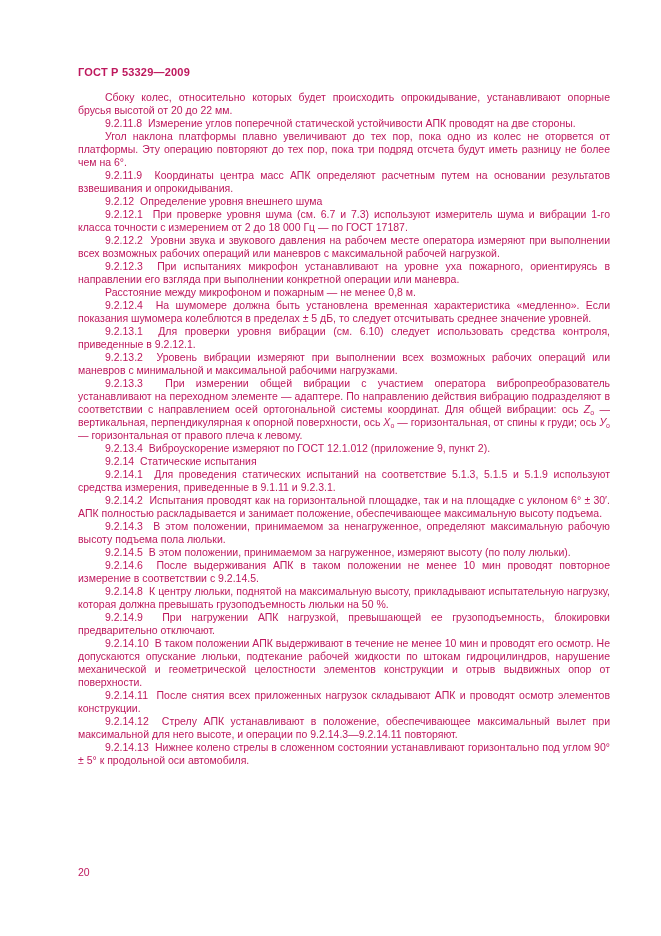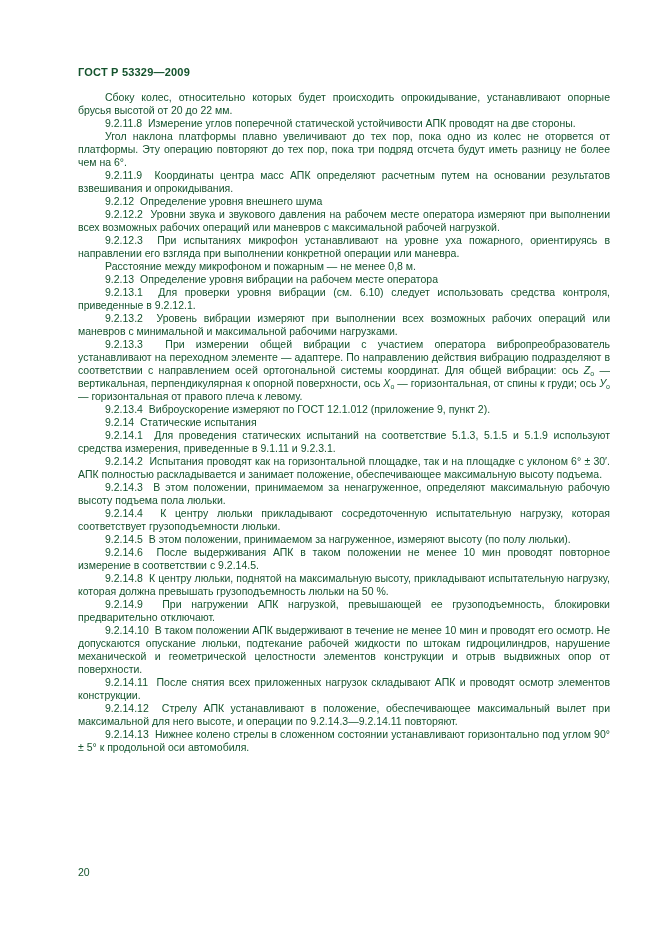--- a/index.html
+++ b/index.html
@@ -6,21 +6,21 @@
     margin: 0;
     padding: 0;
     background: #ffffff;
   }
   .page {
     position: relative;
     width: 661px;
     height: 936px;
     background: #ffffff;
     font-family: "Liberation Sans", sans-serif;
-    color: #14532d;
+    color: #be185d;
     overflow: hidden;
   }
   .doc-header {
     position: absolute;
     left: 78px;
     top: 66px;
     font-size: 11px;
     font-weight: bold;
     letter-spacing: 0.2px;
   }
@@ -59,33 +59,33 @@
 
 <div class="page">
   <div class="doc-header">ГОСТ Р 53329—2009</div>
 
   <div class="doc-body">
       <p class="para"><span>Сбоку колес, относительно которых будет происходить опрокидывание, устанавливают опорные брусья высотой от 20 до 22 мм.</span></p>
       <p class="para"><span>9.2.11.8&nbsp; Измерение углов поперечной статической устойчивости АПК проводят на две стороны.</span></p>
       <p class="para"><span>Угол наклона платформы плавно увеличивают до тех пор, пока одно из колес не оторвется от платформы. Эту операцию повторяют до тех пор, пока три подряд отсчета будут иметь разницу не более чем на 6°.</span></p>
       <p class="para"><span>9.2.11.9&nbsp; Координаты центра масс АПК определяют расчетным путем на основании результатов взвешивания и опрокидывания.</span></p>
       <p class="para heading"><span>9.2.12&nbsp; Определение уровня внешнего шума</span></p>
+      <p class="para"><span>9.2.12.1&nbsp; При проверке уровня шума (см. 6.7 и 7.3) используют измеритель шума и вибрации 1-го класса точности с измерением от 2 до 18&nbsp;000 Гц — по ГОСТ 17187.</span></p>
       <p class="para"><span>9.2.12.2&nbsp; Уровни звука и звукового давления на рабочем месте оператора измеряют при выполнении всех возможных рабочих операций или маневров с максимальной рабочей нагрузкой.</span></p>
       <p class="para"><span>9.2.12.3&nbsp; При испытаниях микрофон устанавливают на уровне уха пожарного, ориентируясь в направлении его взгляда при выполнении конкретной операции или маневра.</span></p>
       <p class="para"><span>Расстояние между микрофоном и пожарным — не менее 0,8 м.</span></p>
-      <p class="para heading"><span>9.2.13&nbsp; Определение уровня вибрации на рабочем месте оператора</span></p>
+      <p class="para"><span>9.2.12.4&nbsp; На шумомере должна быть установлена временная характеристика «медленно». Если показания шумомера колеблются в пределах ± 5&nbsp;дБ, то следует отсчитывать среднее значение уровней.</span></p>
       <p class="para"><span>9.2.13.1&nbsp; Для проверки уровня вибрации (см. 6.10) следует использовать средства контроля, приведенные в 9.2.12.1.</span></p>
       <p class="para"><span>9.2.13.2&nbsp; Уровень вибрации измеряют при выполнении всех возможных рабочих операций или маневров с минимальной и максимальной рабочими нагрузками.</span></p>
       <p class="para"><span>9.2.13.3&nbsp; При измерении общей вибрации с участием оператора вибропреобразователь устанавливают на переходном элементе — адаптере. По направлению действия вибрацию подразделяют в соответствии с направлением осей ортогональной системы координат. Для общей вибрации: ось </span><span class="run-italic">Z</span><span class="run-sub">о</span><span> — вертикальная, перпендикулярная к опорной поверхности, ось </span><span class="run-italic">X</span><span class="run-sub">о</span><span> — горизонтальная, от спины к груди; ось </span><span class="run-italic">У</span><span class="run-sub">о</span><span> — горизонтальная от правого плеча к левому.</span></p>
       <p class="para"><span>9.2.13.4&nbsp; Виброускорение измеряют по ГОСТ 12.1.012 (приложение 9, пункт 2).</span></p>
       <p class="para heading"><span>9.2.14&nbsp; Статические испытания</span></p>
       <p class="para"><span>9.2.14.1&nbsp; Для проведения статических испытаний на соответствие 5.1.3, 5.1.5 и 5.1.9 используют средства измерения, приведенные в 9.1.11 и 9.2.3.1.</span></p>
       <p class="para"><span>9.2.14.2&nbsp; Испытания проводят как на горизонтальной площадке, так и на площадке с&nbsp;уклоном 6° ± 30′. АПК полностью раскладывается и занимает положение, обеспечивающее максимальную высоту подъема.</span></p>
       <p class="para"><span>9.2.14.3&nbsp; В этом положении, принимаемом за ненагруженное, определяют максимальную рабочую высоту подъема пола люльки.</span></p>
-      <p class="para"><span>9.2.14.4&nbsp; К центру люльки прикладывают сосредоточенную испытательную нагрузку, которая соответствует грузоподъемности люльки.</span></p>
       <p class="para"><span>9.2.14.5&nbsp; В этом положении, принимаемом за нагруженное, измеряют высоту (по полу люльки).</span></p>
       <p class="para"><span>9.2.14.6&nbsp; После выдерживания АПК в таком положении не менее 10 мин проводят повторное измерение в соответствии с 9.2.14.5.</span></p>
       <p class="para"><span>9.2.14.8&nbsp; К центру люльки, поднятой на максимальную высоту, прикладывают испытательную нагрузку, которая должна превышать грузоподъемность люльки на 50 %.</span></p>
       <p class="para"><span>9.2.14.9&nbsp; При нагружении АПК нагрузкой, превышающей ее грузоподъемность, блокировки предварительно отключают.</span></p>
       <p class="para"><span>9.2.14.10&nbsp; В таком положении АПК выдерживают в течение не менее 10 мин и проводят его осмотр. Не допускаются опускание люльки, подтекание рабочей жидкости по штокам гидроцилиндров, нарушение механической и геометрической целостности элементов конструкции и отрыв выдвижных опор от поверхности.</span></p>
       <p class="para"><span>9.2.14.11&nbsp; После снятия всех приложенных нагрузок складывают АПК и проводят осмотр элементов конструкции.</span></p>
       <p class="para"><span>9.2.14.12&nbsp; Стрелу АПК устанавливают в положение, обеспечивающее максимальный вылет при максимальной для него высоте, и операции по 9.2.14.3—9.2.14.11 повторяют.</span></p>
       <p class="para"><span>9.2.14.13&nbsp; Нижнее колено стрелы в сложенном состоянии устанавливают горизонтально под углом 90° ± 5° к продольной оси автомобиля.</span></p>
     </div>
 

